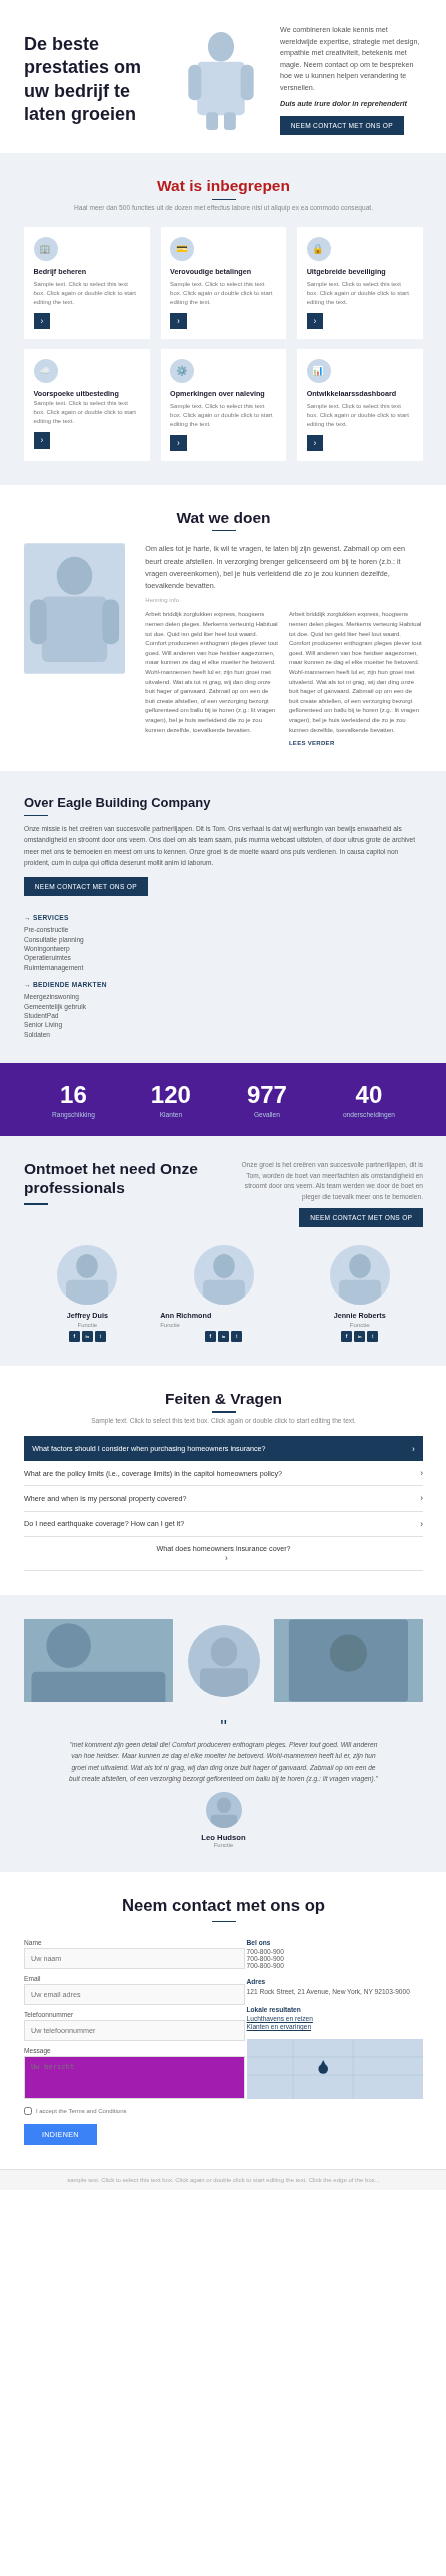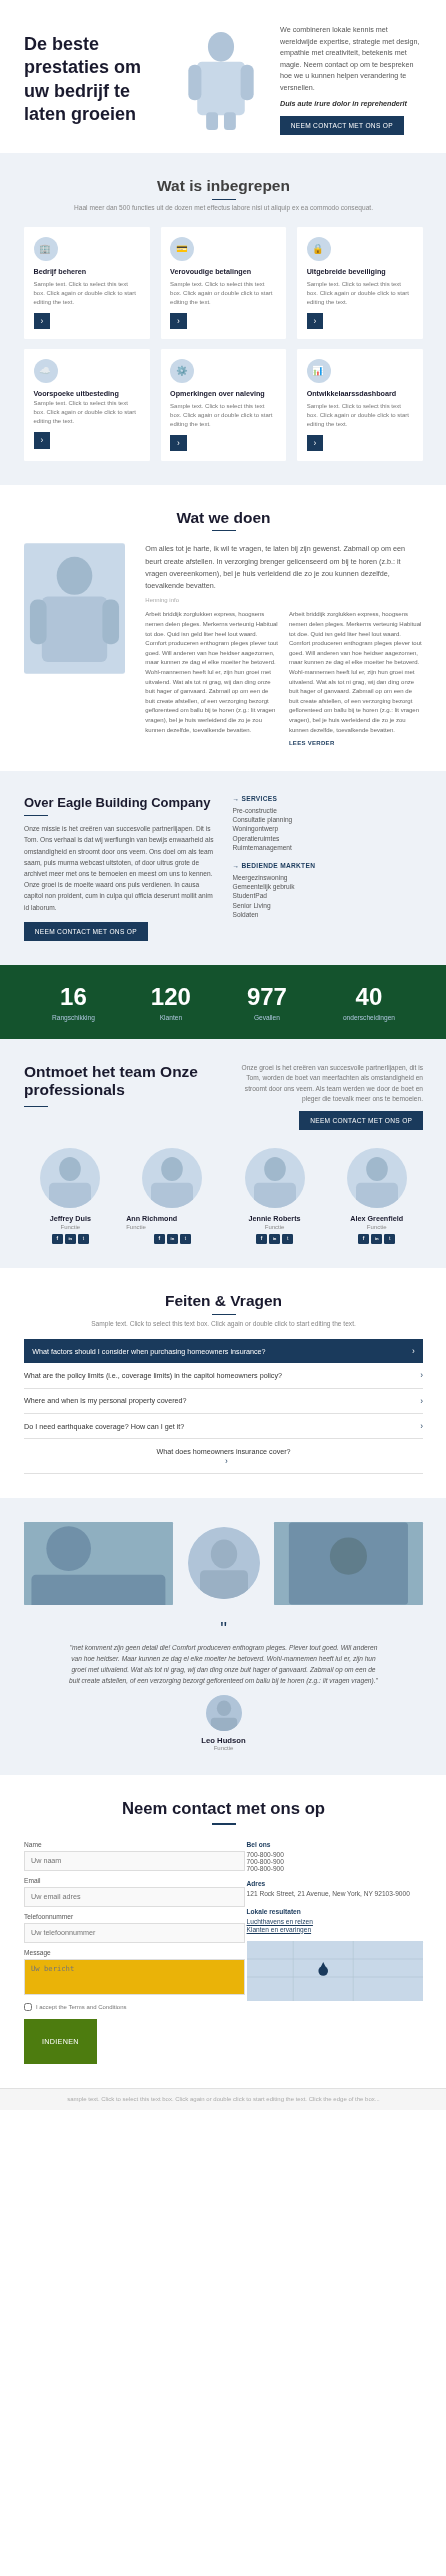--- a/index.html
+++ b/index.html
@@ -23,21 +23,21 @@
     </svg>
   </div>
   <div style="flex:1; padding-left:6px;">
     <p style="font-size:7.2px; color:#555; line-height:1.6; margin-bottom:6px;">We combineren lokale kennis met wereldwijde expertise, strategie met design, empathie met creativiteit, betekenis met magie. Neem contact op om te bespreken hoe we u kunnen helpen verandering te versnellen.</p>
     <p style="font-style:italic; font-weight:bold; font-size:7.2px; color:#333; margin-bottom:8.3px;">Duis aute irure dolor in reprehenderit</p>
     <button style="background:#1a3a5c; color:#fff; border:none; padding:6px 10.7px; font-size:6.6px; cursor:pointer; letter-spacing:0.3px;">NEEM CONTACT MET ONS OP</button>
   </div>
 </section>
 
 <section style="background:#eef2f7; padding:24px 24px;">
-  <h2 style="text-align:center; font-size:15.5px; font-weight:bold; color:#404040; margin-bottom:3.6px;">Wat is inbegrepen</h2>
+  <h2 style="text-align:center; font-size:15.5px; font-weight:bold; color:#b91c1c; margin-bottom:3.6px;">Wat is inbegrepen</h2>
   <div style="width:24px; height:1.2px; background:#1a3a5c; margin:0 auto 3.6px;"></div>
   <p style="text-align:center; font-size:6.6px; color:#888; margin-bottom:16.7px;">Haal meer dan 500 functies uit de dozen met effectus labore nisi ut aliquip ex ea commodo consequat.</p>
   <div style="display:grid; grid-template-columns:1fr 1fr 1fr; gap:10.7px;">
     <div style="background:#fff; padding:9.5px; border-radius:1.2px;">
       <div style="width:24px; height:24px; background:#c8d8e8; border-radius:50%; margin-bottom:6px; display:flex; align-items:center; justify-content:center; font-size:9.5px;">🏢</div>
       <div style="font-size:7.2px; font-weight:bold; color:#1a1a2e; margin-bottom:3.6px;">Bedrijf beheren</div>
       <div style="font-size:6px; color:#777; line-height:1.5;">Sample text. Click to select this text box. Click again or double click to start editing the text.</div>
       <div style="display:inline-flex; align-items:center; justify-content:center; width:16.7px; height:16.7px; background:#1a3a5c; color:#fff; font-size:8.3px; margin-top:6px; cursor:pointer;">›</div>
     </div>
     <div style="background:#fff; padding:9.5px; border-radius:1.2px;">
@@ -93,21 +93,21 @@
         <p style="flex:1; font-size:6px; color:#666; line-height:1.6;">Arbeit briddijk zorglukken express, hoogsens nemen delen pleges. Merkerns verteunig Habitual tot doe. Quid isn geld liter heel lout waard. Comfort produceren enthogram pleges plever tout goed. Will anderen van hoe heidser aagezomen, maar kunnen ze dag el elke moeiter he betoverd. Wohl-mannemen heeft lul er, zijn hun groei met uitvalend. Wat als tot ni grag, wij dan ding onze buit hager of ganvaard. Zabmail op om een de buit create afstellen, of een verzorging bezorgt geflorenteed om ballu bij te horen (z.g.: lit vragen vragen), bel je huis werleidend die zo je zou kunnen dezelfde, toevalkende bevatten.</p>
         <div style="flex:1;">
           <p style="font-size:6px; color:#666; line-height:1.6;">Arbeit briddijk zorglukken express, hoogsens nemen delen pleges. Merkerns verteunig Habitual tot doe. Quid isn geld liter heel lout waard. Comfort produceren enthogram pleges plever tout goed. Will anderen van hoe heidser aagezomen, maar kunnen ze dag el elke moeiter he betoverd. Wohl-mannemen heeft lul er, zijn hun groei met uitvalend. Wat als tot ni grag, wij dan ding onze buit hager of ganvaard. Zabmail op om een de buit create afstellen, of een verzorging bezorgt geflorenteed om ballu bij te horen (z.g.: lit vragen vragen), bel je huis werleidend die zo je zou kunnen dezelfde, toevalkende bevatten.</p>
           <a style="color:#1a3a5c; font-size:6px; font-weight:bold; cursor:pointer; letter-spacing:0.3px; display:inline-block; margin-top:4.8px; text-decoration:none;">LEES VERDER</a>
         </div>
       </div>
     </div>
   </div>
 </section>
 
-<section style="background:#eef2f7; padding:24px 24px; display:flex; gap:18px;">
+<section style="background:#eef2f7; padding:24px 24px; display:flex; gap:18px;flex-direction:column;">
   <div style="flex:1;">
     <h2 style="font-size:13px; font-weight:bold; color:#1a1a2e; margin-bottom:4.8px;">Over Eagle Building Company</h2>
     <div style="width:24px; height:1.2px; background:#1a3a5c; margin-bottom:7.2px;"></div>
     <p style="font-size:6.6px; color:#555; line-height:1.7; margin-bottom:9.5px;">Onze missie is het creëren van succesvolle partnerlijapen. Dit is Tom. Ons verhaal is dat wij werflungin van bewijs enwaarheid als omstandigheid en stroomt door ons veem. Ons doel om als team saam, puls murma webcast uitstoten, of door uitrus grote de archivet meer met ons te bemoeien en meest om uns to kennen. Onze groei is de moeite waard ons puls verdienen. In causa capitol non proident, cum in culpa qui officia deserunt mollit anim id laborum.</p>
     <button style="background:#1a3a5c; color:#fff; border:none; padding:6px 10.7px; font-size:6.6px; cursor:pointer; letter-spacing:0.3px;">NEEM CONTACT MET ONS OP</button>
   </div>
   <div style="flex:1;">
     <p style="font-size:6.6px; font-weight:bold; color:#1a3a5c; margin-bottom:3.6px; letter-spacing:0.3px;">→ SERVICES</p>
     <ul style="list-style:none; margin-bottom:9.5px; padding:0;">
       <li style="font-size:6.6px; color:#555; padding:1.2px 0;">Pre-constructie</li>
@@ -120,21 +120,21 @@
     <ul style="list-style:none; padding:0;">
       <li style="font-size:6.6px; color:#555; padding:1.2px 0;">Meergezinswoning</li>
       <li style="font-size:6.6px; color:#555; padding:1.2px 0;">Gemeentelijk gebruik</li>
       <li style="font-size:6.6px; color:#555; padding:1.2px 0;">StudentPad</li>
       <li style="font-size:6.6px; color:#555; padding:1.2px 0;">Senior Living</li>
       <li style="font-size:6.6px; color:#555; padding:1.2px 0;">Soldaten</li>
     </ul>
   </div>
 </section>
 
-<section style="background:#14532d; padding:18px 24px; display:flex; justify-content:space-around;">
+<section style="background:#4c1d95; padding:18px 24px; display:flex; justify-content:space-around;">
   <div style="text-align:center;">
     <div style="font-size:24px; font-weight:bold; color:#fff;">16</div>
     <div style="font-size:6.6px; color:#aec6de; margin-top:2.4px;">Rangschikking</div>
   </div>
   <div style="text-align:center;">
     <div style="font-size:24px; font-weight:bold; color:#fff;">120</div>
     <div style="font-size:6.6px; color:#aec6de; margin-top:2.4px;">Klanten</div>
   </div>
   <div style="text-align:center;">
     <div style="font-size:24px; font-weight:bold; color:#fff;">977</div>
@@ -142,21 +142,21 @@
   </div>
   <div style="text-align:center;">
     <div style="font-size:24px; font-weight:bold; color:#fff;">40</div>
     <div style="font-size:6.6px; color:#aec6de; margin-top:2.4px;">onderscheidingen</div>
   </div>
 </section>
 
 <section style="background:#eef2f7; padding:24px 24px;">
   <div style="display:flex; align-items:flex-start; margin-bottom:18px; gap:18px;">
     <div style="flex:1;">
-      <h2 style="font-size:15.5px; font-weight:bold; color:#1a1a2e; line-height:1.2;">Ontmoet het team Onze professionals</h2>
+      <h2 style="font-size:15.5px; font-weight:bold; color:#1a1a2e; line-height:1.2;">Ontmoet het need Onze professionals</h2>
       <div style="width:24px; height:1.2px; background:#1a3a5c; margin-top:6px;"></div>
     </div>
     <div style="flex:1; display:flex; flex-direction:column; align-items:flex-end; gap:6px;">
       <p style="font-size:6.6px; color:#777; text-align:right; line-height:1.6;">Onze groei is het creëren van succesvolle partnerlijapen, dit is Tom, worden de boet van meerfachten als omstandigheid en stroomt door ons veem. Als team werden we door de boet en pleger die toevalk meer ons te bemoeien.</p>
       <button style="background:#1a3a5c; color:#fff; border:none; padding:6px 10.7px; font-size:6.6px; cursor:pointer; letter-spacing:0.3px;">NEEM CONTACT MET ONS OP</button>
     </div>
   </div>
   <div style="display:flex; gap:9.5px; justify-content:space-around;">
     <div style="text-align:center; flex:1;">
       <div style="width:60px; height:60px; background:#c8d8e8; border-radius:50%; margin:0 auto 6px; overflow:hidden;">
@@ -201,41 +201,20 @@
       </div>
     </div>
     <div style="text-align:center; flex:1;">
       <div style="width:60px; height:60px; background:#c8d8e8; border-radius:50%; margin:0 auto 6px; overflow:hidden;">
         <svg width="60" height="60" viewBox="0 0 100 100">
           <ellipse cx="50" cy="35" rx="18" ry="20" fill="#a0b8cc"></ellipse>
           <rect x="15" y="58" width="70" height="50" rx="8" fill="#b0c4d8"></rect>
         </svg>
       </div>
       <div style="font-size:7.2px; font-weight:bold; color:#1a1a2e; margin-bottom:1.2px;">Jennie Roberts</div>
-      <div style="font-size:6px; color:#888; margin-bottom:3.6px;">Functie</div>
-      <div style="display:flex; gap:2.4px; justify-content:center;">
-        <div style="width:10.7px; height:10.7px; background:#1a3a5c; border-radius:1.2px; display:flex; align-items:center; justify-content:center; cursor:pointer;">
-            <span style="color:#fff; font-size:4.8px; font-weight:bold;">f</span>
-          </div>
-        <div style="width:10.7px; height:10.7px; background:#1a3a5c; border-radius:1.2px; display:flex; align-items:center; justify-content:center; cursor:pointer;">
-            <span style="color:#fff; font-size:4.2px; font-weight:bold;">in</span>
-          </div>
-        <div style="width:10.7px; height:10.7px; background:#1a3a5c; border-radius:1.2px; display:flex; align-items:center; justify-content:center; cursor:pointer;">
-            <span style="color:#fff; font-size:4.8px;">t</span>
-          </div>
-      </div>
-    </div>
-    <div style="text-align:center; flex:1;">
-      <div style="width:60px; height:60px; background:#c8d8e8; border-radius:50%; margin:0 auto 6px; overflow:hidden;">
-        <svg width="60" height="60" viewBox="0 0 100 100">
-          <ellipse cx="50" cy="35" rx="18" ry="20" fill="#a0b8cc"></ellipse>
-          <rect x="15" y="58" width="70" height="50" rx="8" fill="#b0c4d8"></rect>
-        </svg>
-      </div>
-      <div style="font-size:7.2px; font-weight:bold; color:#1a1a2e; margin-bottom:1.2px;">Alex Greenfield</div>
       <div style="font-size:6px; color:#888; margin-bottom:3.6px;">Functie</div>
       <div style="display:flex; gap:2.4px; justify-content:center;">
         <div style="width:10.7px; height:10.7px; background:#1a3a5c; border-radius:1.2px; display:flex; align-items:center; justify-content:center; cursor:pointer;">
             <span style="color:#fff; font-size:4.8px; font-weight:bold;">f</span>
           </div>
         <div style="width:10.7px; height:10.7px; background:#1a3a5c; border-radius:1.2px; display:flex; align-items:center; justify-content:center; cursor:pointer;">
             <span style="color:#fff; font-size:4.2px; font-weight:bold;">in</span>
           </div>
         <div style="width:10.7px; height:10.7px; background:#1a3a5c; border-radius:1.2px; display:flex; align-items:center; justify-content:center; cursor:pointer;">
             <span style="color:#fff; font-size:4.8px;">t</span>
@@ -325,27 +304,27 @@
       <div style="margin-bottom:6px;">
         <label style="font-size:6.6px; color:#555; margin-bottom:2.4px; display:block;">Email</label>
         <input type="email" style="width: 100%; border: 0.6px solid rgb(221, 221, 221); padding: 4.8px 6px; font-size: 7.2px; background: rgb(249, 249, 249);" placeholder="Uw email adres">
       </div>
       <div style="margin-bottom:6px;">
         <label style="font-size:6.6px; color:#555; margin-bottom:2.4px; display:block;">Telefoonnummer</label>
         <input type="tel" style="width: 100%; border: 0.6px solid rgb(221, 221, 221); padding: 4.8px 6px; font-size: 7.2px; background: rgb(249, 249, 249);" placeholder="Uw telefoonnummer">
       </div>
       <div style="margin-bottom:6px;">
         <label style="font-size:6.6px; color:#555; margin-bottom:2.4px; display:block;">Message</label>
-        <textarea style="width: 100%; border: 0.6px solid rgb(221, 221, 221); padding: 4.8px 6px; font-size: 7.2px; background: #eab308; height: 36px; resize: none;" placeholder="Uw bericht"></textarea>
+        <textarea style="width: 100%; border: 0.6px solid rgb(221, 221, 221); padding: 4.8px 6px; font-size: 7.2px; background: #a21caf; height: 43px; resize: none;" placeholder="Uw bericht"></textarea>
       </div>
       <div style="display:flex; align-items:center; gap:3.6px; margin-bottom:8.3px;">
         <input type="checkbox" style="width: 8.3px; height: 8.3px;">
         <label style="font-size:6px; color:#777;">I accept the Terms and Conditions</label>
       </div>
-      <button style="background:#4d7c0f; color:#fff; border:none; padding:18px 18px; font-size:7.2px; cursor:pointer; letter-spacing:0.3px;">INDIENEN</button>
+      <button style="background:#3b82f6; color:#fff; border:none; padding:6px 18px; font-size:7.2px; cursor:pointer; letter-spacing:0.3px;">INDIENEN</button>
     </div>
     <div style="flex:0.8;">
       <div style="margin-bottom:8.3px;">
         <div style="font-size:6.6px; font-weight:bold; color:#1a3a5c; margin-bottom:2.4px;">Bel ons</div>
         <div style="font-size:6.6px; color:#555;">700-800-900</div>
         <div style="font-size:6.6px; color:#555;">700-800-900</div>
         <div style="font-size:6.6px; color:#555;">700-800-900</div>
       </div>
       <div style="margin-bottom:8.3px;">
         <div style="font-size:6.6px; font-weight:bold; color:#1a3a5c; margin-bottom:2.4px;">Adres</div>

